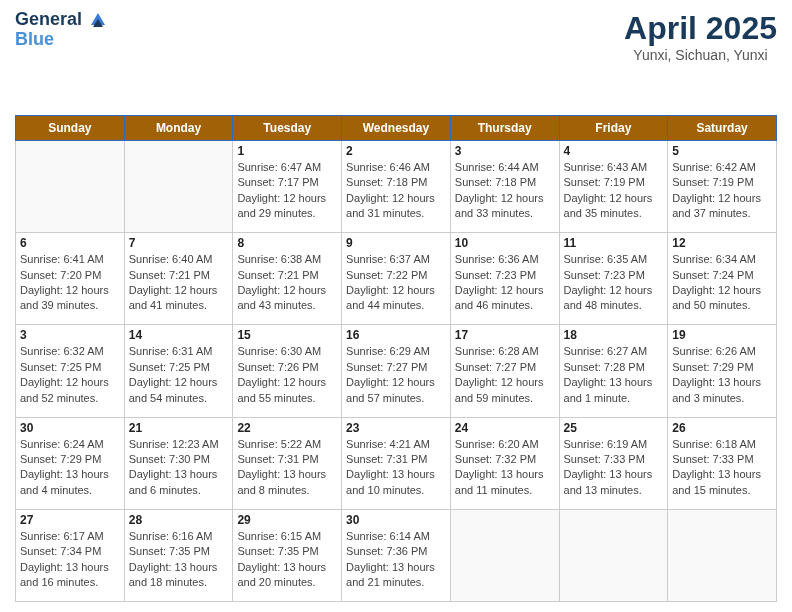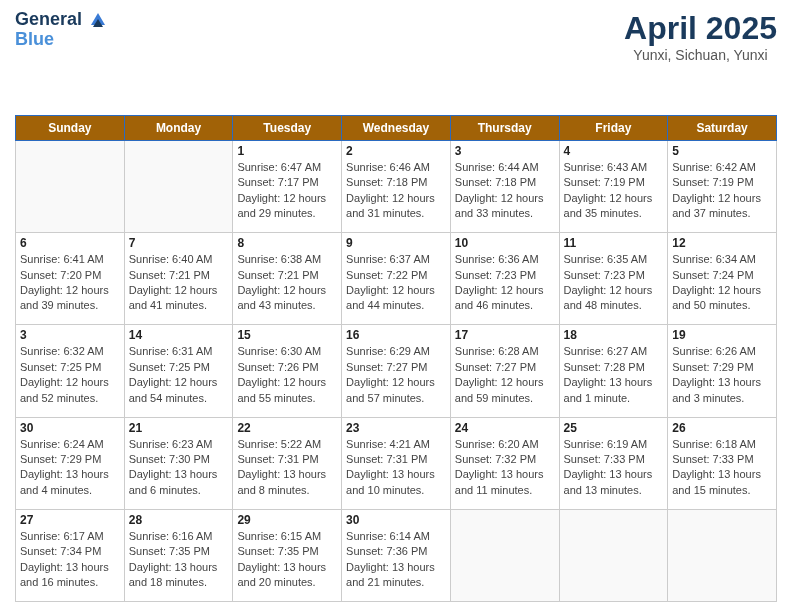--- a/index.html
+++ b/index.html
@@ -272,21 +272,21 @@
         <tr>
           <td>
             <div class="day-number">30</div>
             <div class="day-info">Sunrise: 6:24 AM
 Sunset: 7:29 PM
 Daylight: 13 hours
 and 4 minutes.</div>
           </td>
           <td>
             <div class="day-number">21</div>
-            <div class="day-info">Sunrise: 6:23 AM
+            <div class="day-info">Sunrise: 12:23 AM
 Sunset: 7:30 PM
 Daylight: 13 hours
 and 6 minutes.</div>
           </td>
           <td>
             <div class="day-number">22</div>
             <div class="day-info">Sunrise: 5:22 AM
 Sunset: 7:31 PM
 Daylight: 13 hours
 and 8 minutes.</div>

